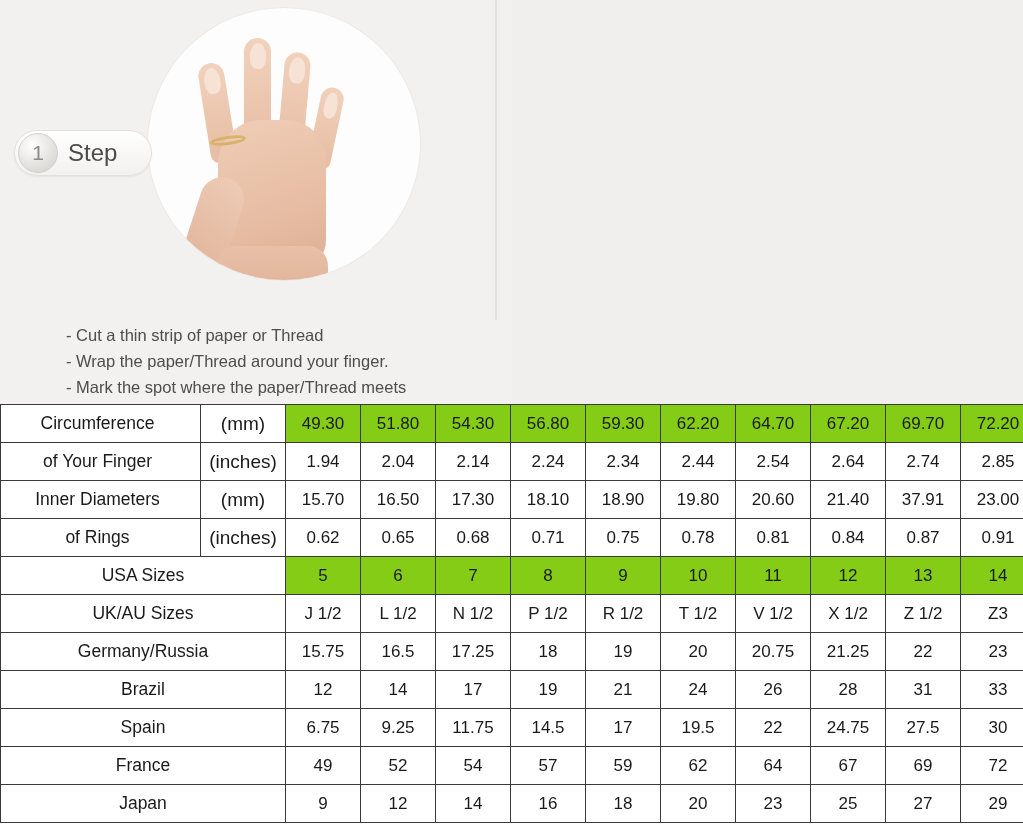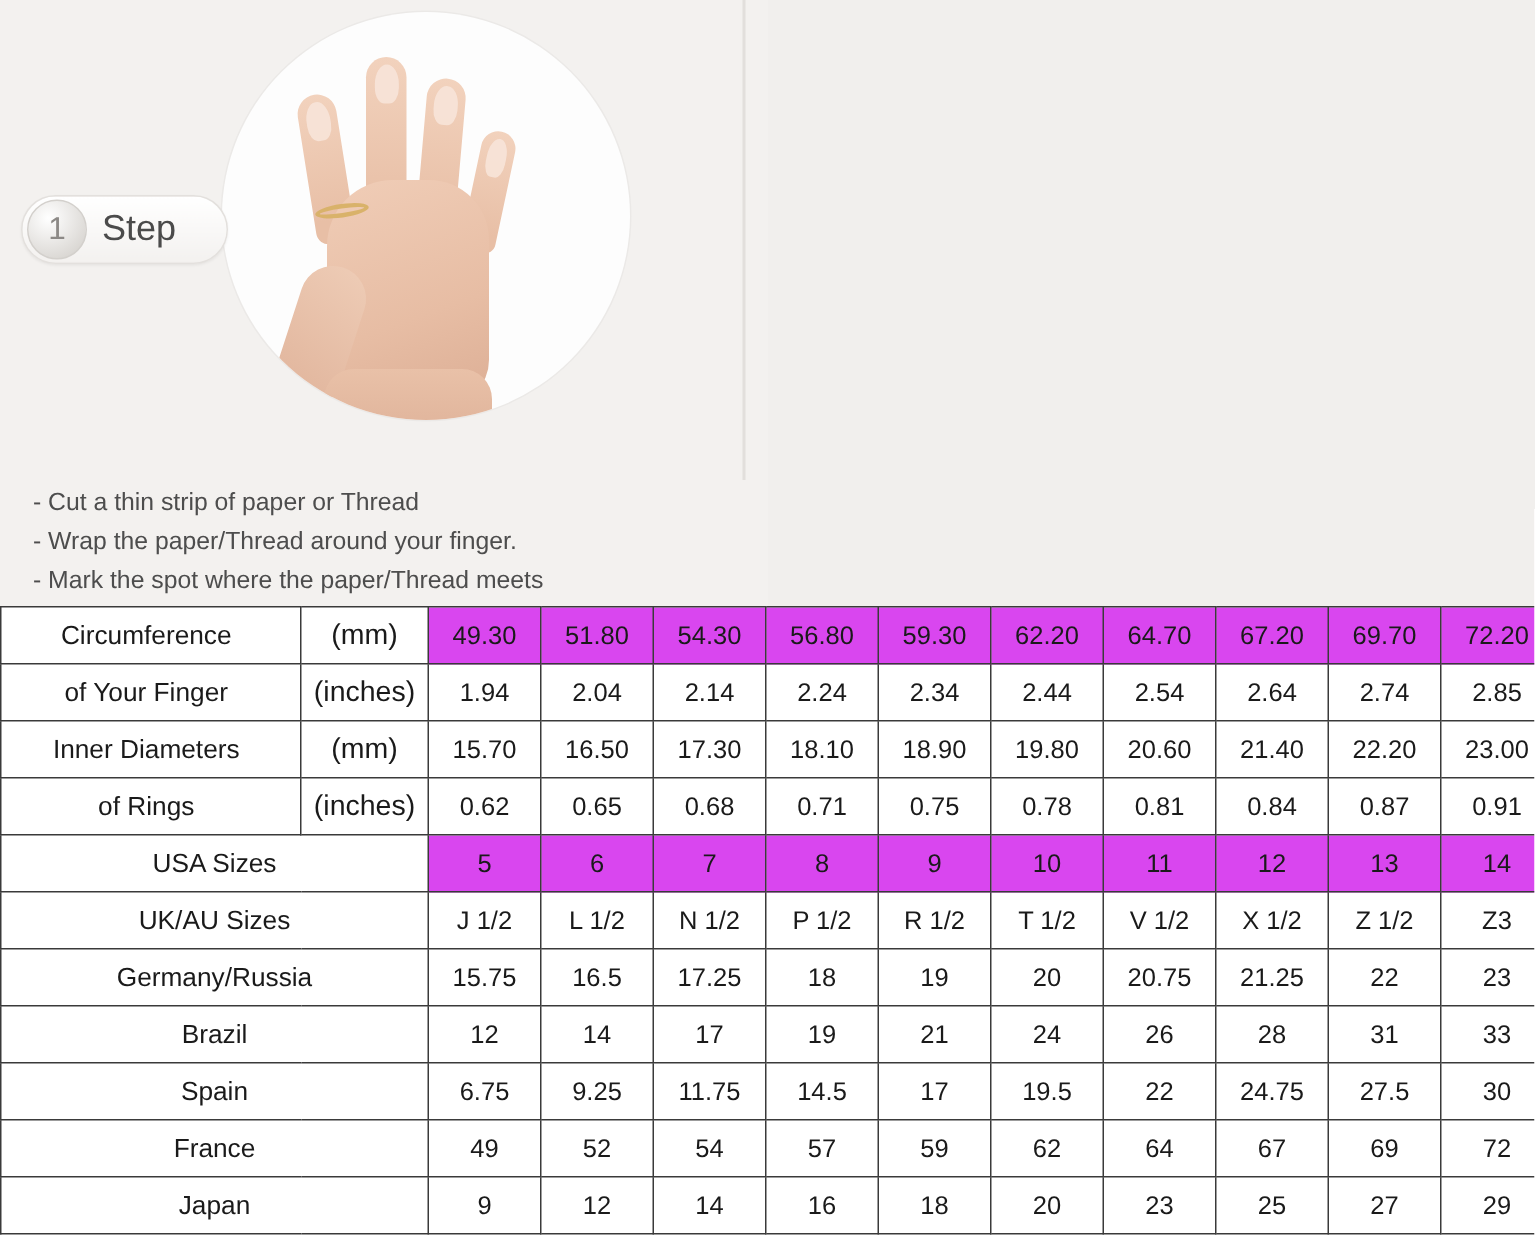--- a/index.html
+++ b/index.html
@@ -129,21 +129,21 @@
     color: #4b4b4b;
   }
 
   .bullets {
     position: absolute;
     font-size: 16.5px;
     color: #4d4d4d;
     line-height: 26px;
   }
   .bullets.left-b  { left: 22px;  top: 322px; }
-  .bullets div { white-space: nowrap; }
+  .bullets div { white-space: nowrap; margin-left: 44px; }
 
   
   .table-wrap {
     position: absolute;
     left: 0; top: 404px;
     width: 1023px;
   }
   table.size-chart {
     width: 1023px;
     border-collapse: collapse;
@@ -164,21 +164,21 @@
     font-size: 17.5px;
     width: 200px;
   }
   td.label-main.center { text-align: center; padding-left: 0; }
   td.label-unit {
     width: 85px;
     text-align: left;
     padding-left: 6px;
     font-size: 19px;
   }
-  td.shaded { background: #d946ef; }
+  td.shaded { background: #84cc16; }
   .val { width: 75px; }
 </style>
 </head>
 <body>
 
 <div id="page">
 
   <div class="top-area">
 
     <div class="step-panel left">
@@ -266,21 +266,21 @@
           <td class="label-main center">Inner Diameters</td>
           <td class="label-unit">(mm)</td>
           <td class="val">15.70</td>
           <td class="val">16.50</td>
           <td class="val">17.30</td>
           <td class="val">18.10</td>
           <td class="val">18.90</td>
           <td class="val">19.80</td>
           <td class="val">20.60</td>
           <td class="val">21.40</td>
-          <td class="val">22.20</td>
+          <td class="val">37.91</td>
           <td class="val">23.00</td>
         </tr>
 
         <tr>
           <td class="label-main center">of Rings</td>
           <td class="label-unit">(inches)</td>
           <td class="val">0.62</td>
           <td class="val">0.65</td>
           <td class="val">0.68</td>
           <td class="val">0.71</td>

